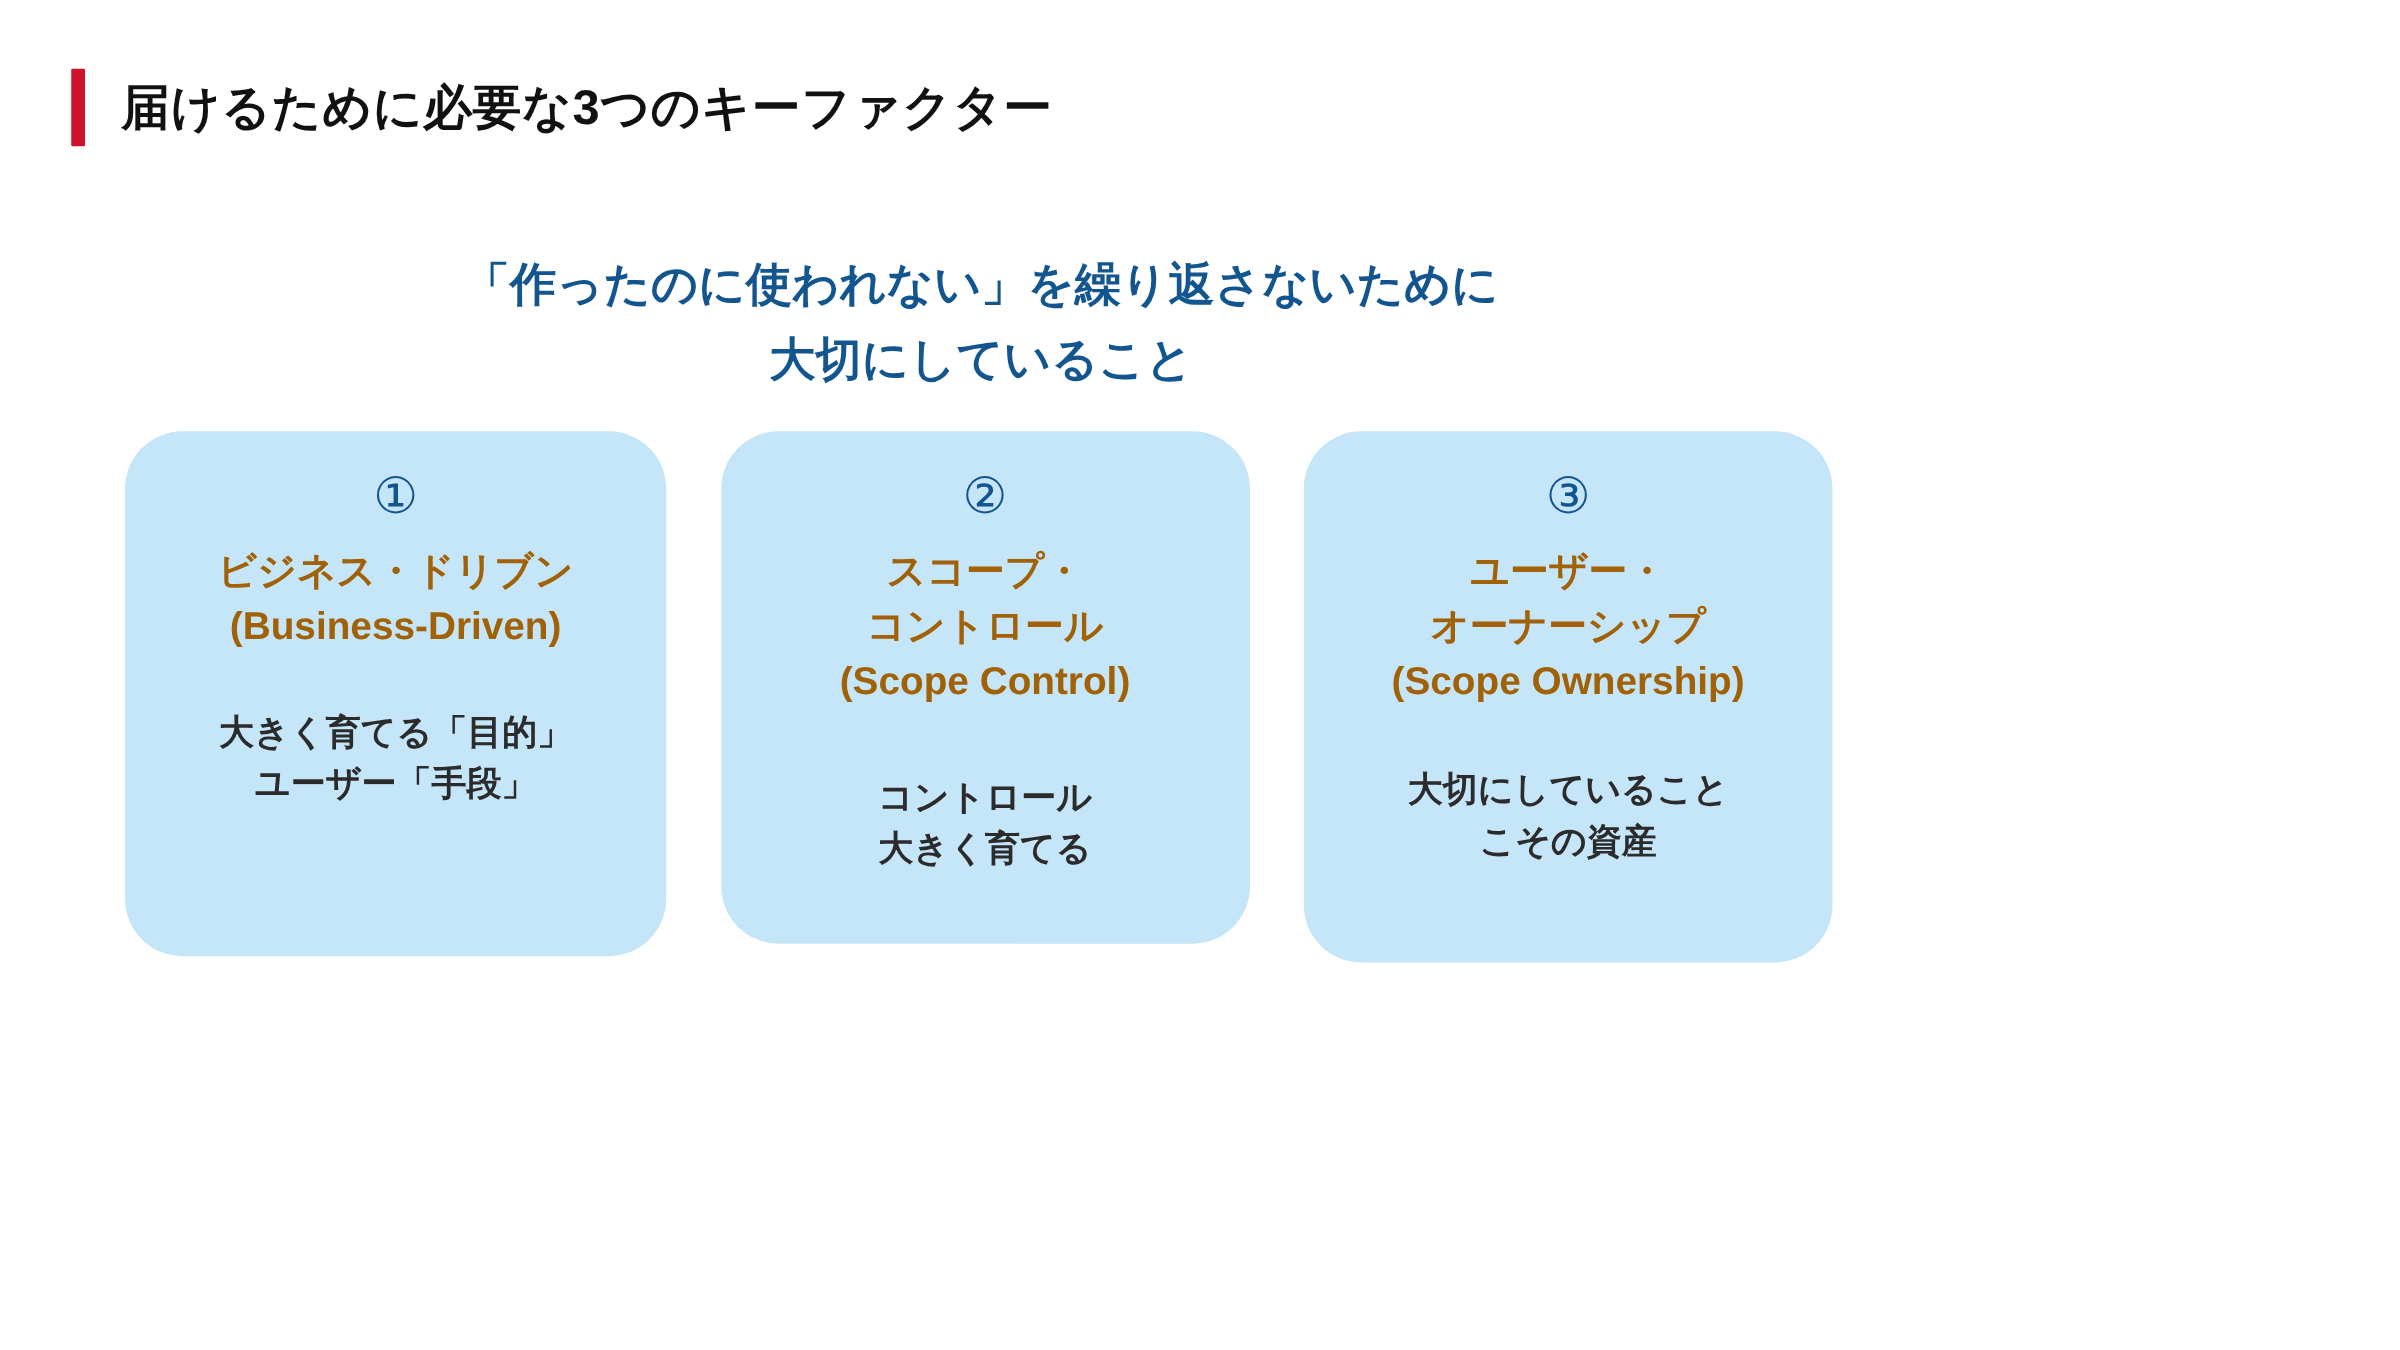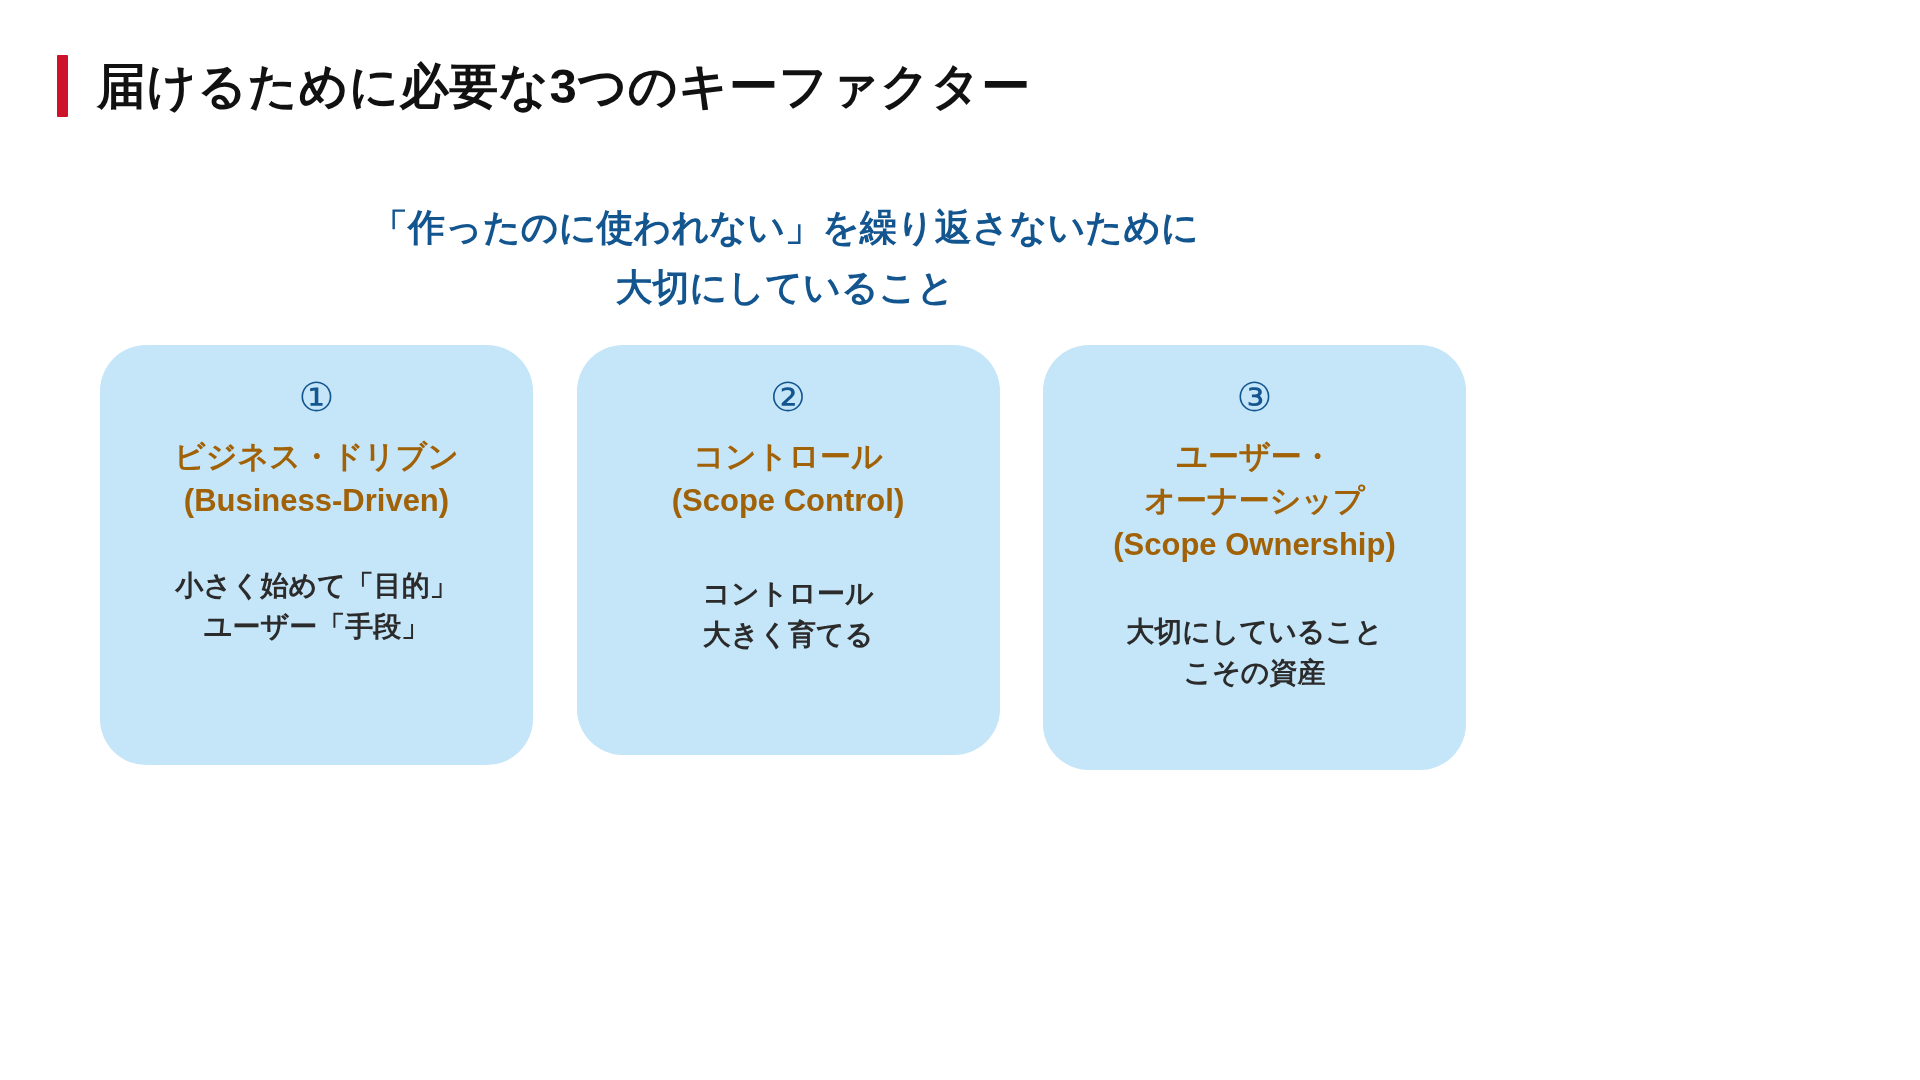--- a/index.html
+++ b/index.html
@@ -35,21 +35,21 @@
   }
   .title-bar {
     width: 11px;
     height: 62px;
     background: #CF122B;
     flex: 0 0 auto;
     border-radius: 1px;
   }
   .title-text {
     margin-left: 29px;
-    font-size: 49px;
+    font-size: 39px;
     font-weight: 700;
     color: #111111;
     letter-spacing: 0.5px;
     line-height: 1.0;
     white-space: nowrap;
   }
 
   
   .subtitle {
     position: absolute;
@@ -136,28 +136,29 @@
 
   <div class="cards">
 
     <div class="card card-1">
       <div class="card-num">①</div>
       <div class="card-title">
         <span class="ln">ビジネス・ドリブン</span>
         <span class="ln">(Business-Driven)</span>
       </div>
       <div class="card-desc">
-        <span class="ln">小さく始めて「目的」</span>
+        <span class="ln">大きく育てる「目的」</span>
         <span class="ln">ユーザー「手段」</span>
       </div>
     </div>
 
     <div class="card card-2">
       <div class="card-num">②</div>
       <div class="card-title">
+        <span class="ln">スコープ・</span>
         <span class="ln">コントロール</span>
         <span class="ln">(Scope Control)</span>
       </div>
       <div class="card-desc">
         <span class="ln">コントロール</span>
         <span class="ln">大きく育てる</span>
       </div>
     </div>
 
     <div class="card card-3">

